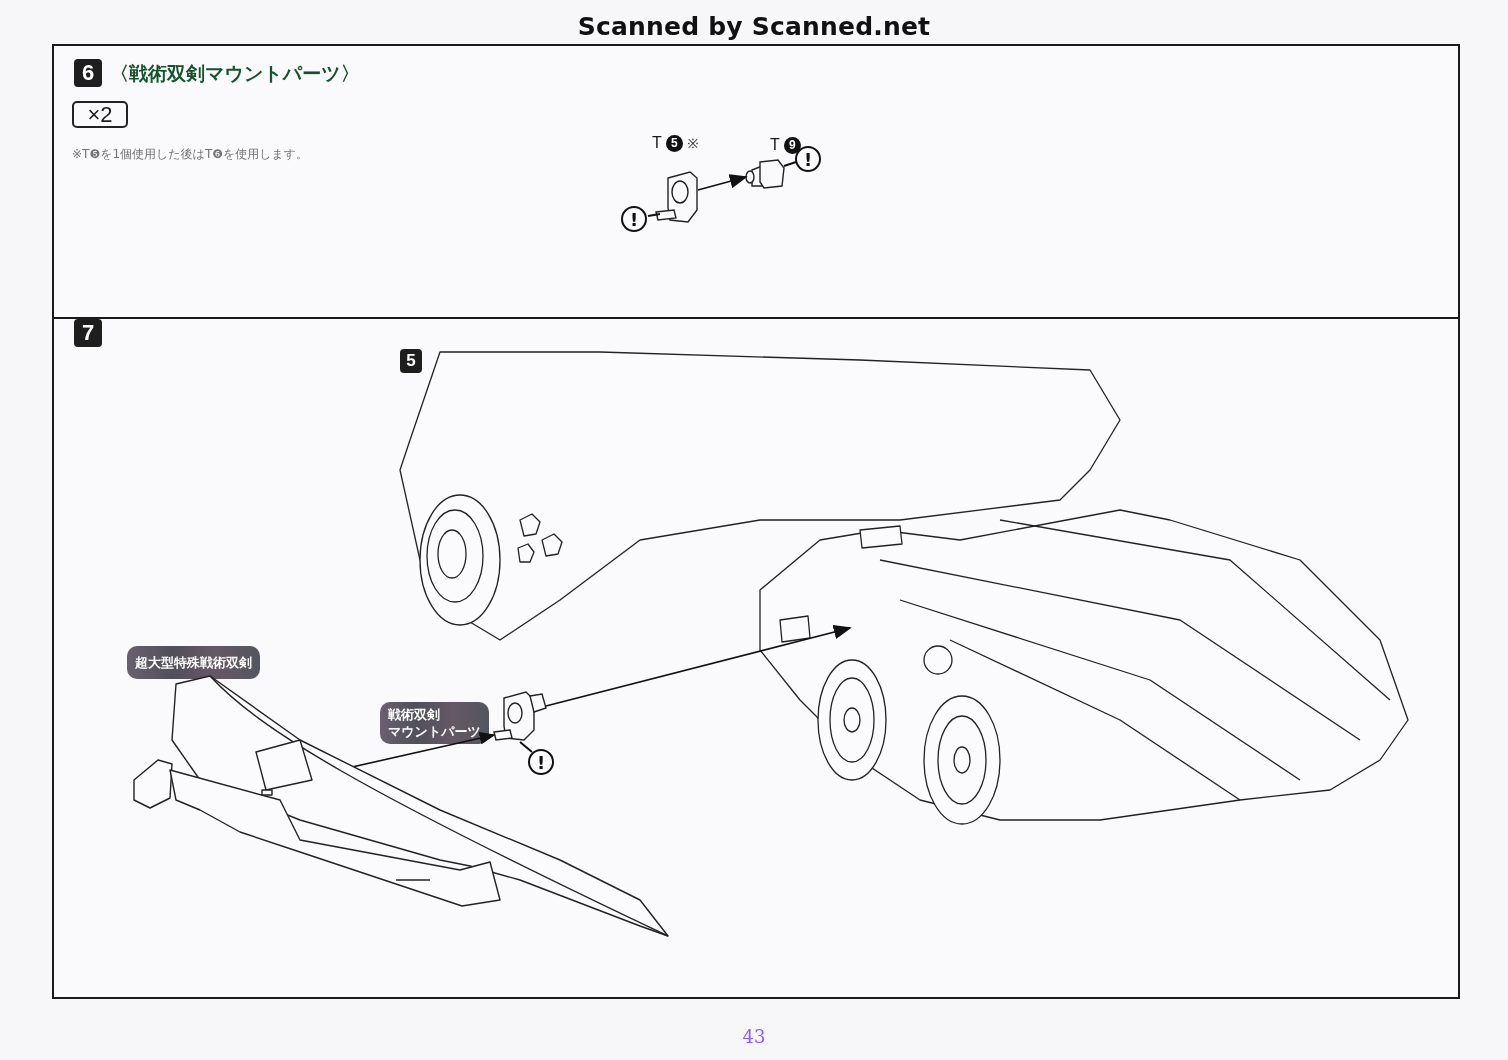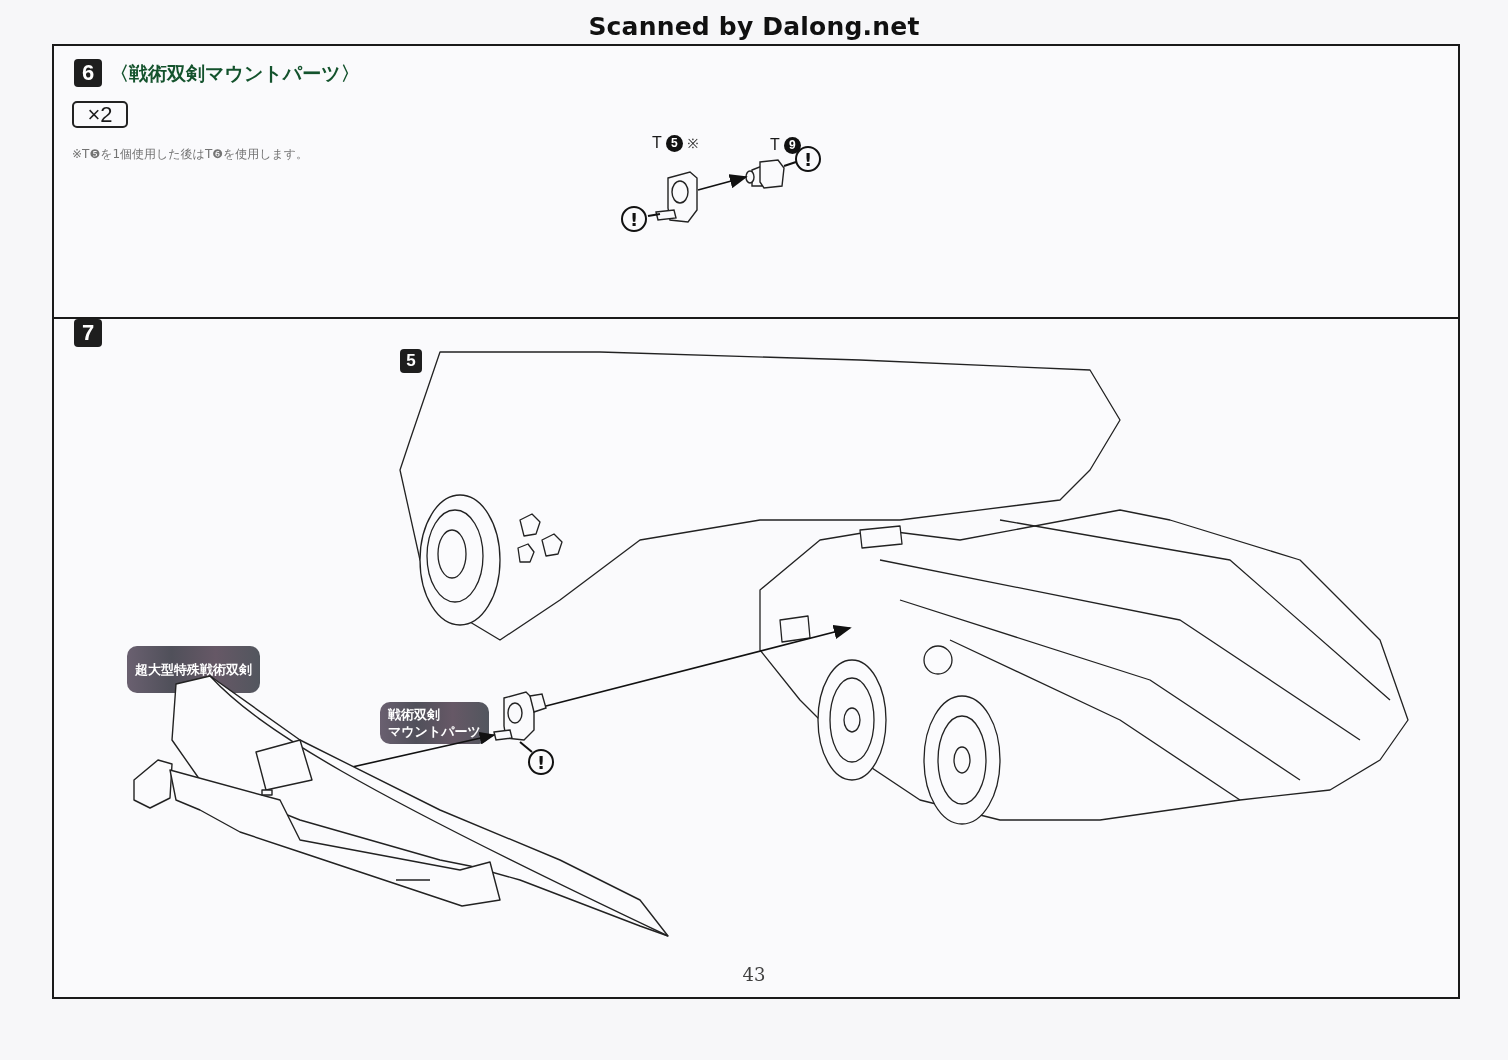--- a/index.html
+++ b/index.html
@@ -33,33 +33,33 @@
     font-family:"Liberation Sans", sans-serif; color:#1a1a1a;
   }
   .note { position:absolute; left:72px; top:146px; font-size:12px; color:#737373; }
   .tlabel { position:absolute; font-size:16px; color:#1a1a1a; font-family:"Liberation Sans", sans-serif; }
   .circ-num {
     display:inline-block; width:17px; height:17px; border-radius:50%; background:#111; color:#fff;
     font-size:12px; line-height:17px; text-align:center; font-weight:bold; vertical-align:middle;
   }
   .callout {
     position:absolute; background:#5a5560; color:#fff; border-radius:10px;
-    font-size:13px; font-weight:bold; padding:15px 8px; line-height:17px;
+    font-size:13px; font-weight:bold; padding:8px 8px; line-height:17px;
     background:linear-gradient(90deg,#6a6070,#50505a,#665866,#52565e);
   }
   .page-num {
-    position:absolute; left:0; width:1508px; top:964px; text-align:center;
-    font-family:"DejaVu Serif", serif; font-size:18px; color:#404040;
+    position:absolute; left:0; width:1508px; top:1026px; text-align:center;
+    font-family:"DejaVu Serif", serif; font-size:18px; color:#8b5cf6;
   }
   svg.art { position:absolute; left:0; top:0; }
 </style>
 </head>
 <body>
 
-<div class="watermark">Scanned by Dalong.net</div>
+<div class="watermark">Scanned by Scanned.net</div>
 
 <div class="frame"></div>
 <div class="divider"></div>
 
 <div class="step-num" style="left:74px;top:59px;">6</div>
 <div class="step-title">〈戦術双剣マウントパーツ〉</div>
 <div class="qty">×2</div>
 <div class="note">※T❺を1個使用した後はT❻を使用します。</div>
 
 <div class="tlabel" style="left:652px;top:134px;">

